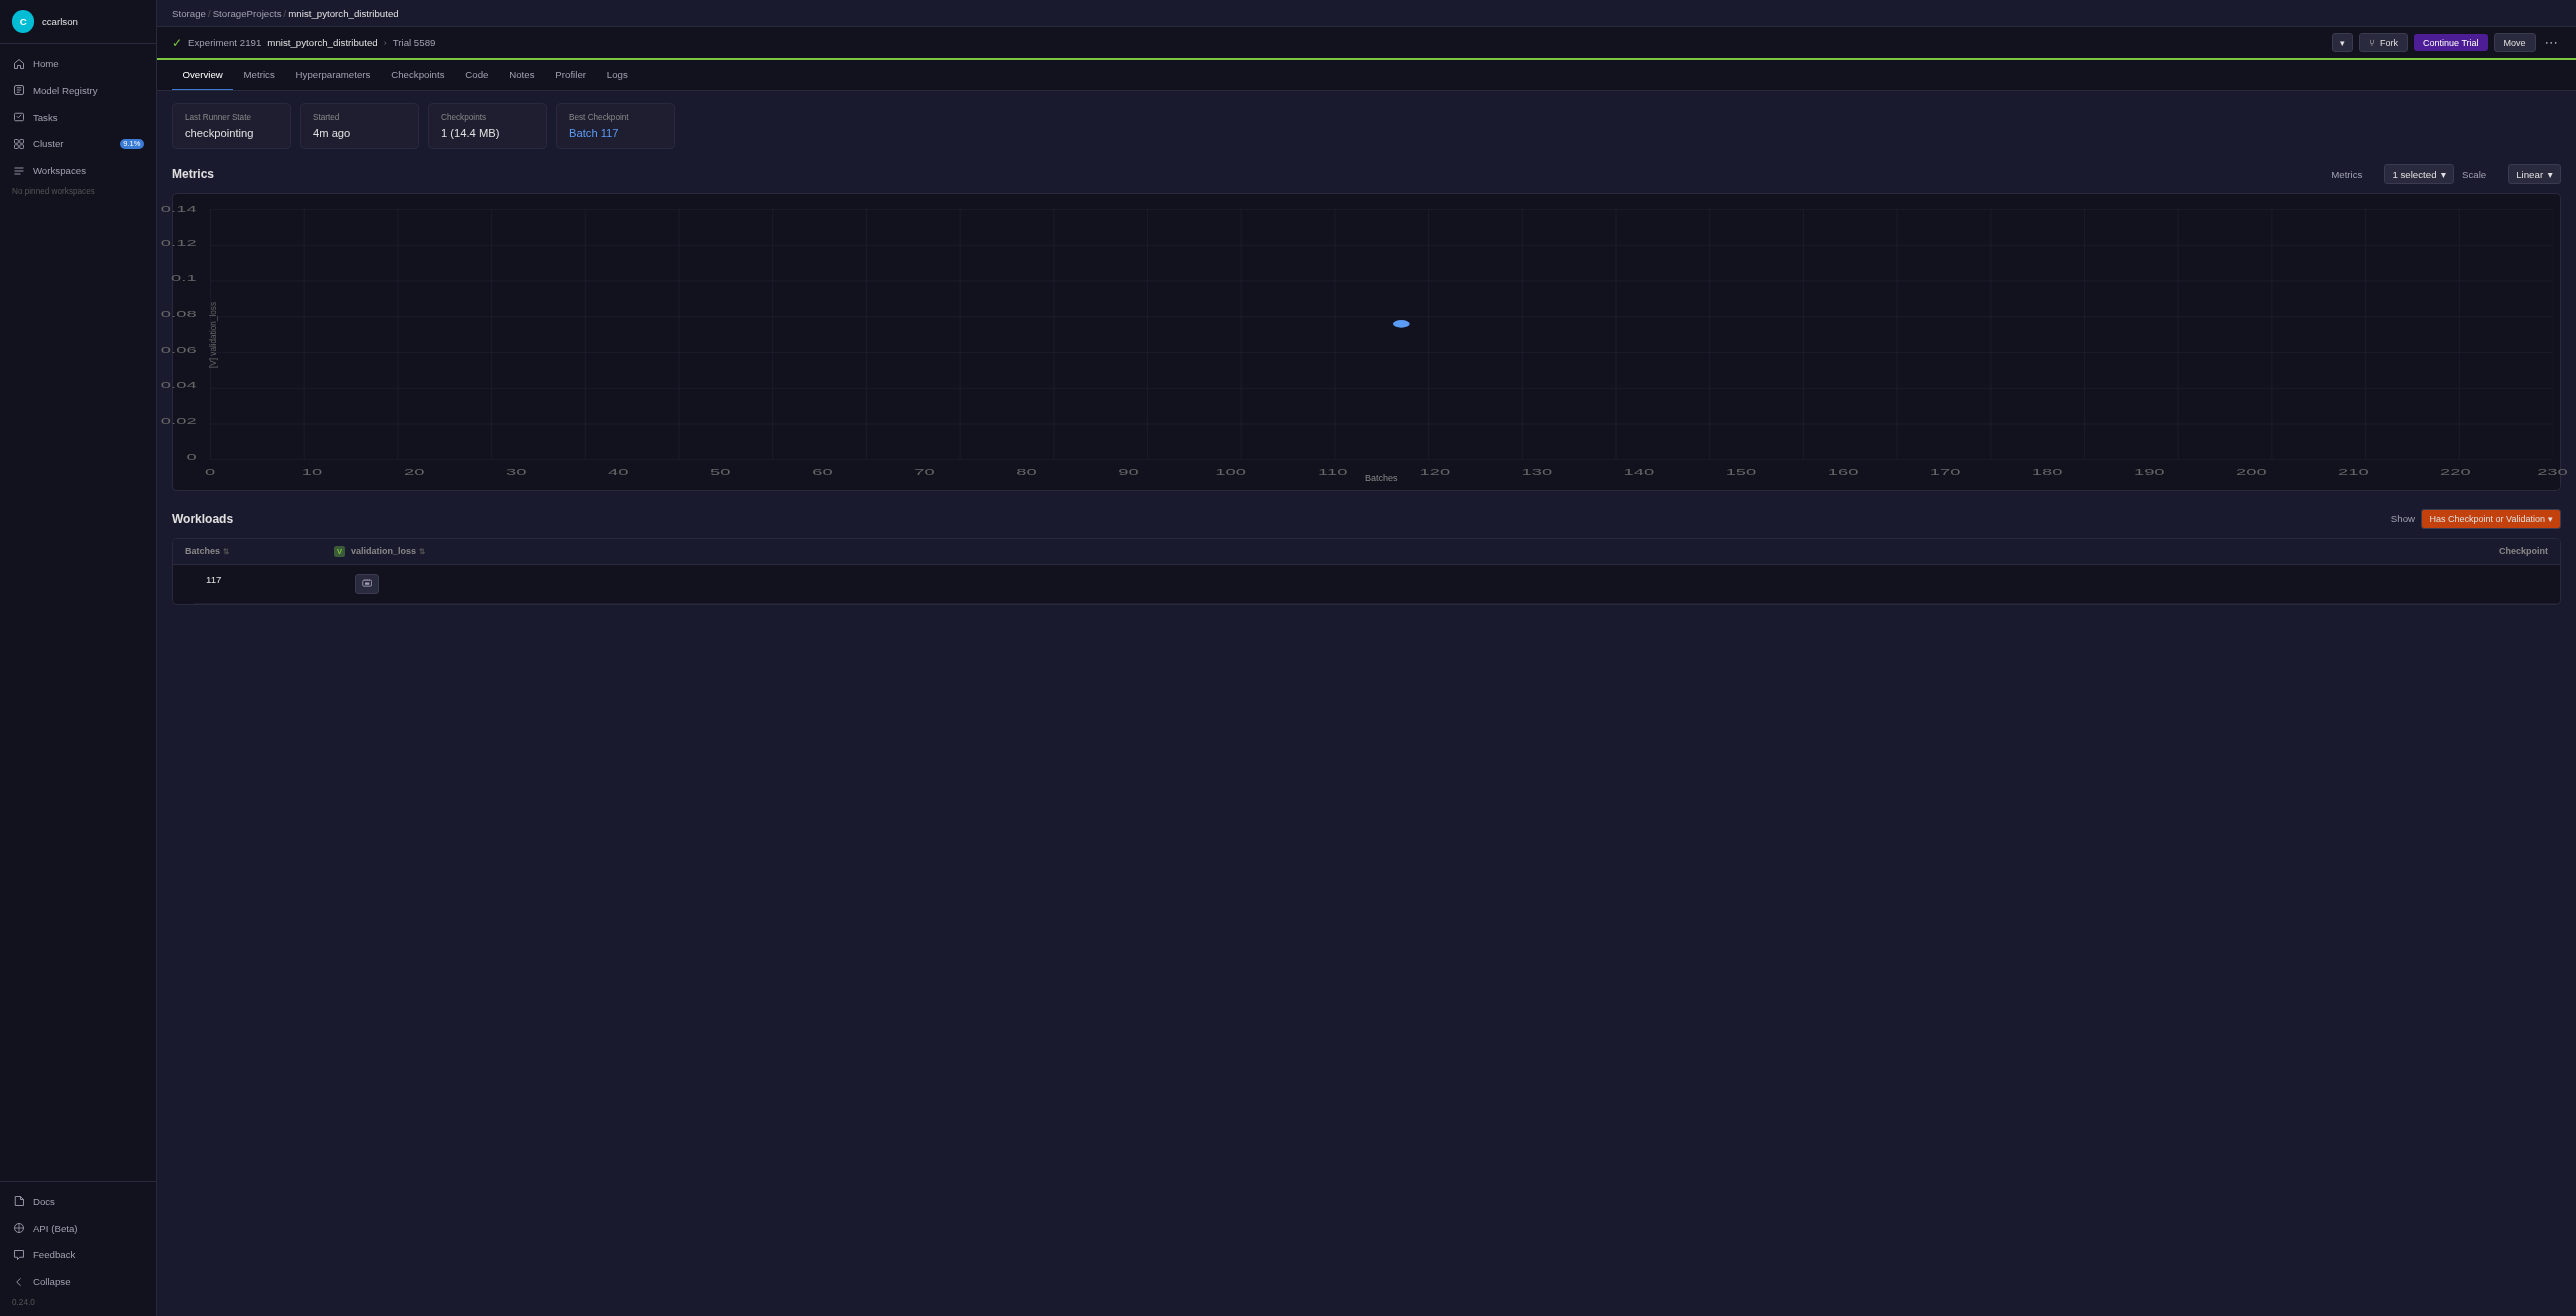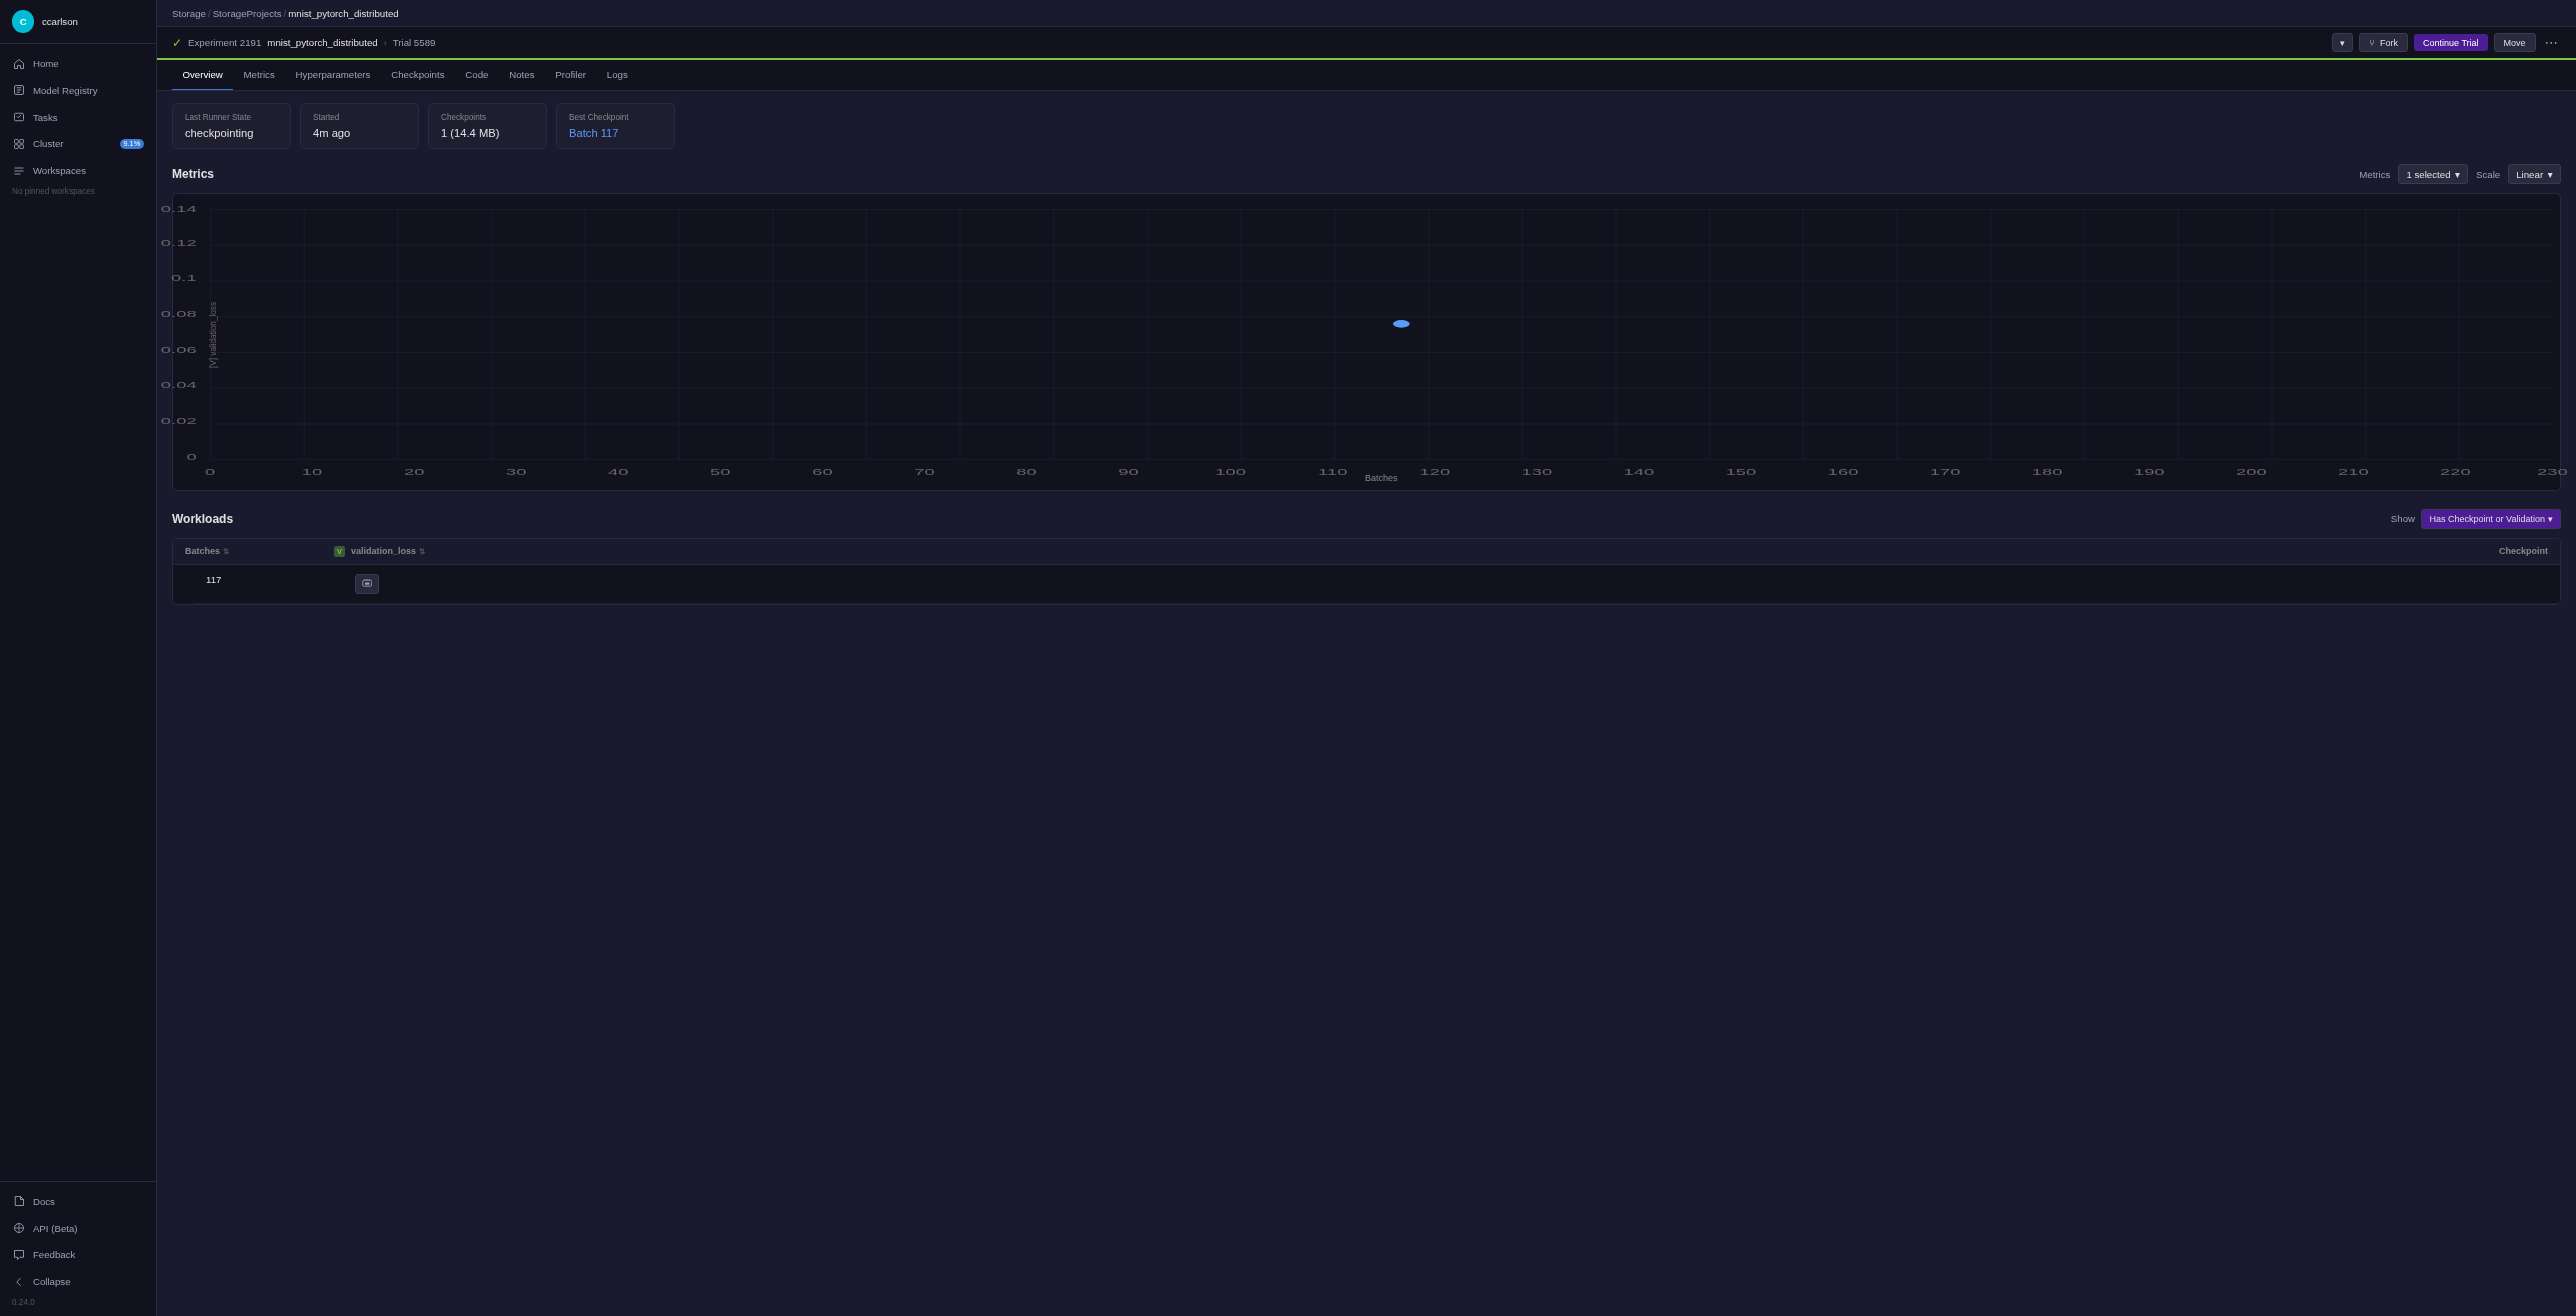--- a/index.html
+++ b/index.html
@@ -106,21 +106,21 @@
 
     
     .section { padding: 0 15px 15px; }
     .section-header { display: flex; align-items: center; justify-content: space-between; margin-bottom: 9px; padding-top: 3px; }
     .section-title { font-size: 12px; font-weight: 600; color: #e0e0e0; }
     .metrics-controls { display: flex; align-items: center; gap: 7.5px; }
     .metrics-label { font-size: 9.7px; color: #a0a0b0; }
     .select-box {
       background: #2a2a3e; border: 0.7px solid #3a3a50; color: #e0e0e0;
       padding: 3.7px 7.5px; border-radius: 3px; font-size: 9.7px; cursor: pointer;
-      display: flex; align-items: flex-start; gap: 4.5px;
+      display: flex; align-items: flex-start; gap: 4.5px; margin-left: 14px;
     }
 
     
     .chart-container {
       background: #12121f; border: 0.7px solid #2a2a3e; border-radius: 4.5px;
       padding: 15px 7.5px 30px 37px; position: relative; height: 298px;
     }
     .y-axis-label {
       position: absolute; left: -30px; top: 50%; transform: translateY(-50%) rotate(-90deg);
       font-size: 8.2px; color: #666; white-space: nowrap;
@@ -128,21 +128,21 @@
     .x-axis-label {
       position: absolute; bottom: -22.4px; left: 50%; transform: translateX(-50%);
       font-size: 9px; color: #888;
     }
     .chart-grid { width: 100%; height: 100%; }
 
     
     .workloads-header { display: flex; align-items: center; justify-content: space-between; margin-bottom: 9px; padding-top: 3px; }
     .show-label { font-size: 9.7px; color: #a0a0b0; }
     .filter-dropdown {
-      background: #4c1d95; border: 0.7px solid #3a3a50; color: #e0e0e0;
+      background: #c2410c; border: 0.7px solid #3a3a50; color: #e0e0e0;
       padding: 3.7px 7.5px; border-radius: 3px; font-size: 9px; cursor: pointer;
       display: flex; align-items: center; gap: 3px;
     }
     .table-container { background: #12121f; border: 0.7px solid #2a2a3e; border-radius: 4.5px; overflow: hidden; }
     .table-header { display: flex; background: #1a1a2e; border-bottom: 0.7px solid #2a2a3e; }
     .th {
       padding: 7.5px 12px; font-size: 9px; color: #888; font-weight: 600;
       display: flex; align-items: center; gap: 3px; flex: 1;
     }
     .th.batches { flex: 0 0 149px; }

